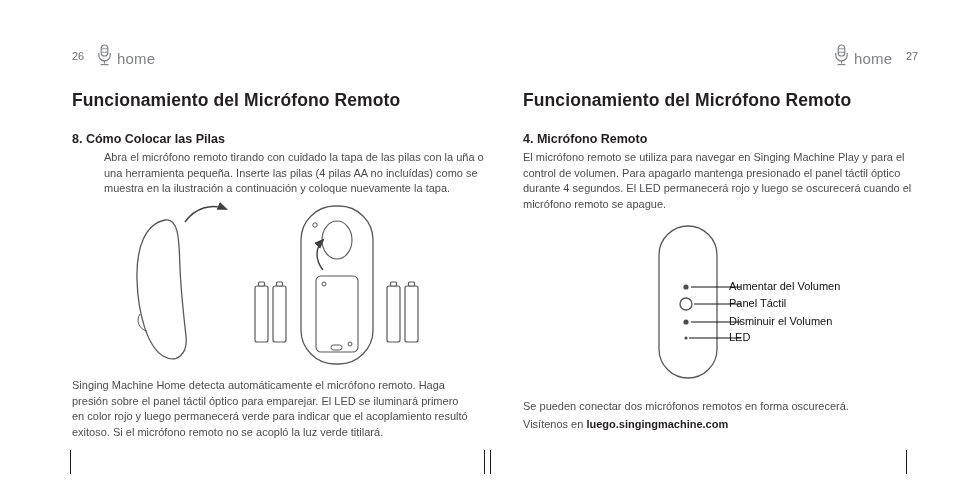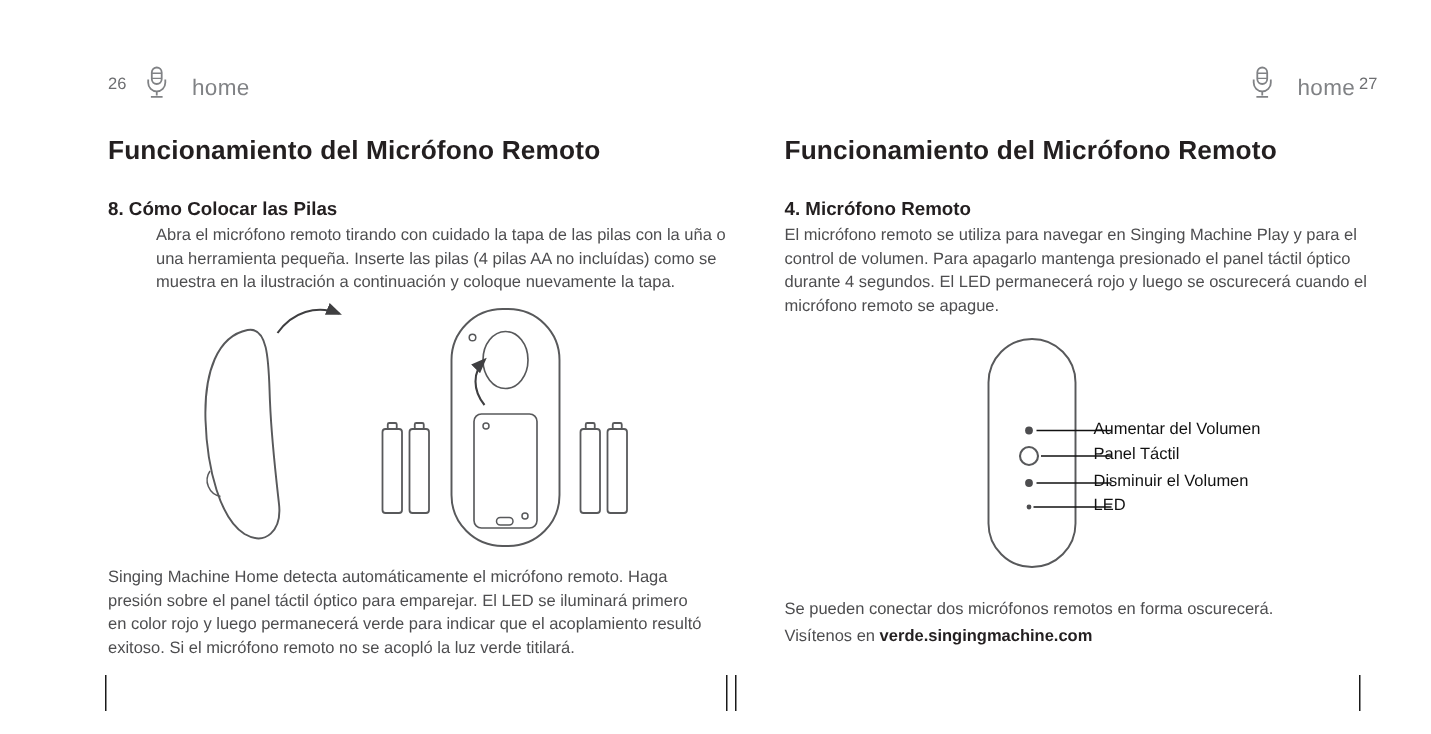--- a/index.html
+++ b/index.html
@@ -3,21 +3,21 @@
 <meta charset="utf-8">
 <style>
   * { margin:0; padding:0; box-sizing:border-box; }
   html,body { background:#ffffff; }
   body { font-family:"Liberation Sans", sans-serif; color:#4d4d4f; }
   .spread {
     position:relative; width:928px; height:489px; background:#ffffff;
     overflow:hidden; margin:0 auto;
   }
   .pagenum { position:absolute; top:50px; font-size:11px; color:#6d6e71; }
-  .logo { position:absolute; top:44px; display:flex; align-items:flex-end; gap:16px; color:#808285; }
+  .logo { position:absolute; top:44px; display:flex; align-items:flex-end; gap:5px; color:#808285; }
   .logo .logo-text { font-size:15px; letter-spacing:.2px; line-height:1; padding-bottom:1px; }
   .page-title { position:absolute; top:90px; font-size:17.5px; font-weight:bold; color:#231f20; letter-spacing:.1px; }
   .section-heading { position:absolute; top:132px; font-size:12.5px; font-weight:bold; color:#231f20; }
   .body-text { position:absolute; font-size:11px; line-height:15.5px; color:#4d4d4f; }
   .illus { position:absolute; }
   .diagram-label { position:absolute; font-size:11px; font-weight:normal; color:#111111; white-space:nowrap; }
   .footer-line { position:absolute; font-size:11px; color:#4d4d4f; }
   .footer-line b { color:#231f20; }
   .crop { position:absolute; width:1px; height:24px; background:#1a1a1a; top:450px; }
 </style>
@@ -116,21 +116,21 @@
     </g>
   </svg>
 
   <span class="diagram-label" style="left:716px; top:280px;">Aumentar del Volumen</span>
   <span class="diagram-label" style="left:716px; top:297px;text-align:right;">Panel Táctil</span>
   <span class="diagram-label" style="left:716px; top:315px;">Disminuir el Volumen</span>
   <span class="diagram-label" style="left:716px; top:331px;">LED</span>
 
   <p class="footer-line" style="left:510px; top:400px;">Se pueden conectar dos micrófonos remotos en forma oscurecerá.</p>
   <p class="footer-line" style="left:510px; top:418px;">
-    <span>Visítenos en </span><b>verde.singingmachine.com</b>
+    <span>Visítenos en </span><b>luego.singingmachine.com</b>
   </p>
 
   <div class="crop" style="left:57px;"></div>
   <div class="crop" style="left:471px;"></div>
   <div class="crop" style="left:477px;"></div>
   <div class="crop" style="left:893px;"></div>
 
 </div>
 
 </body></html>

